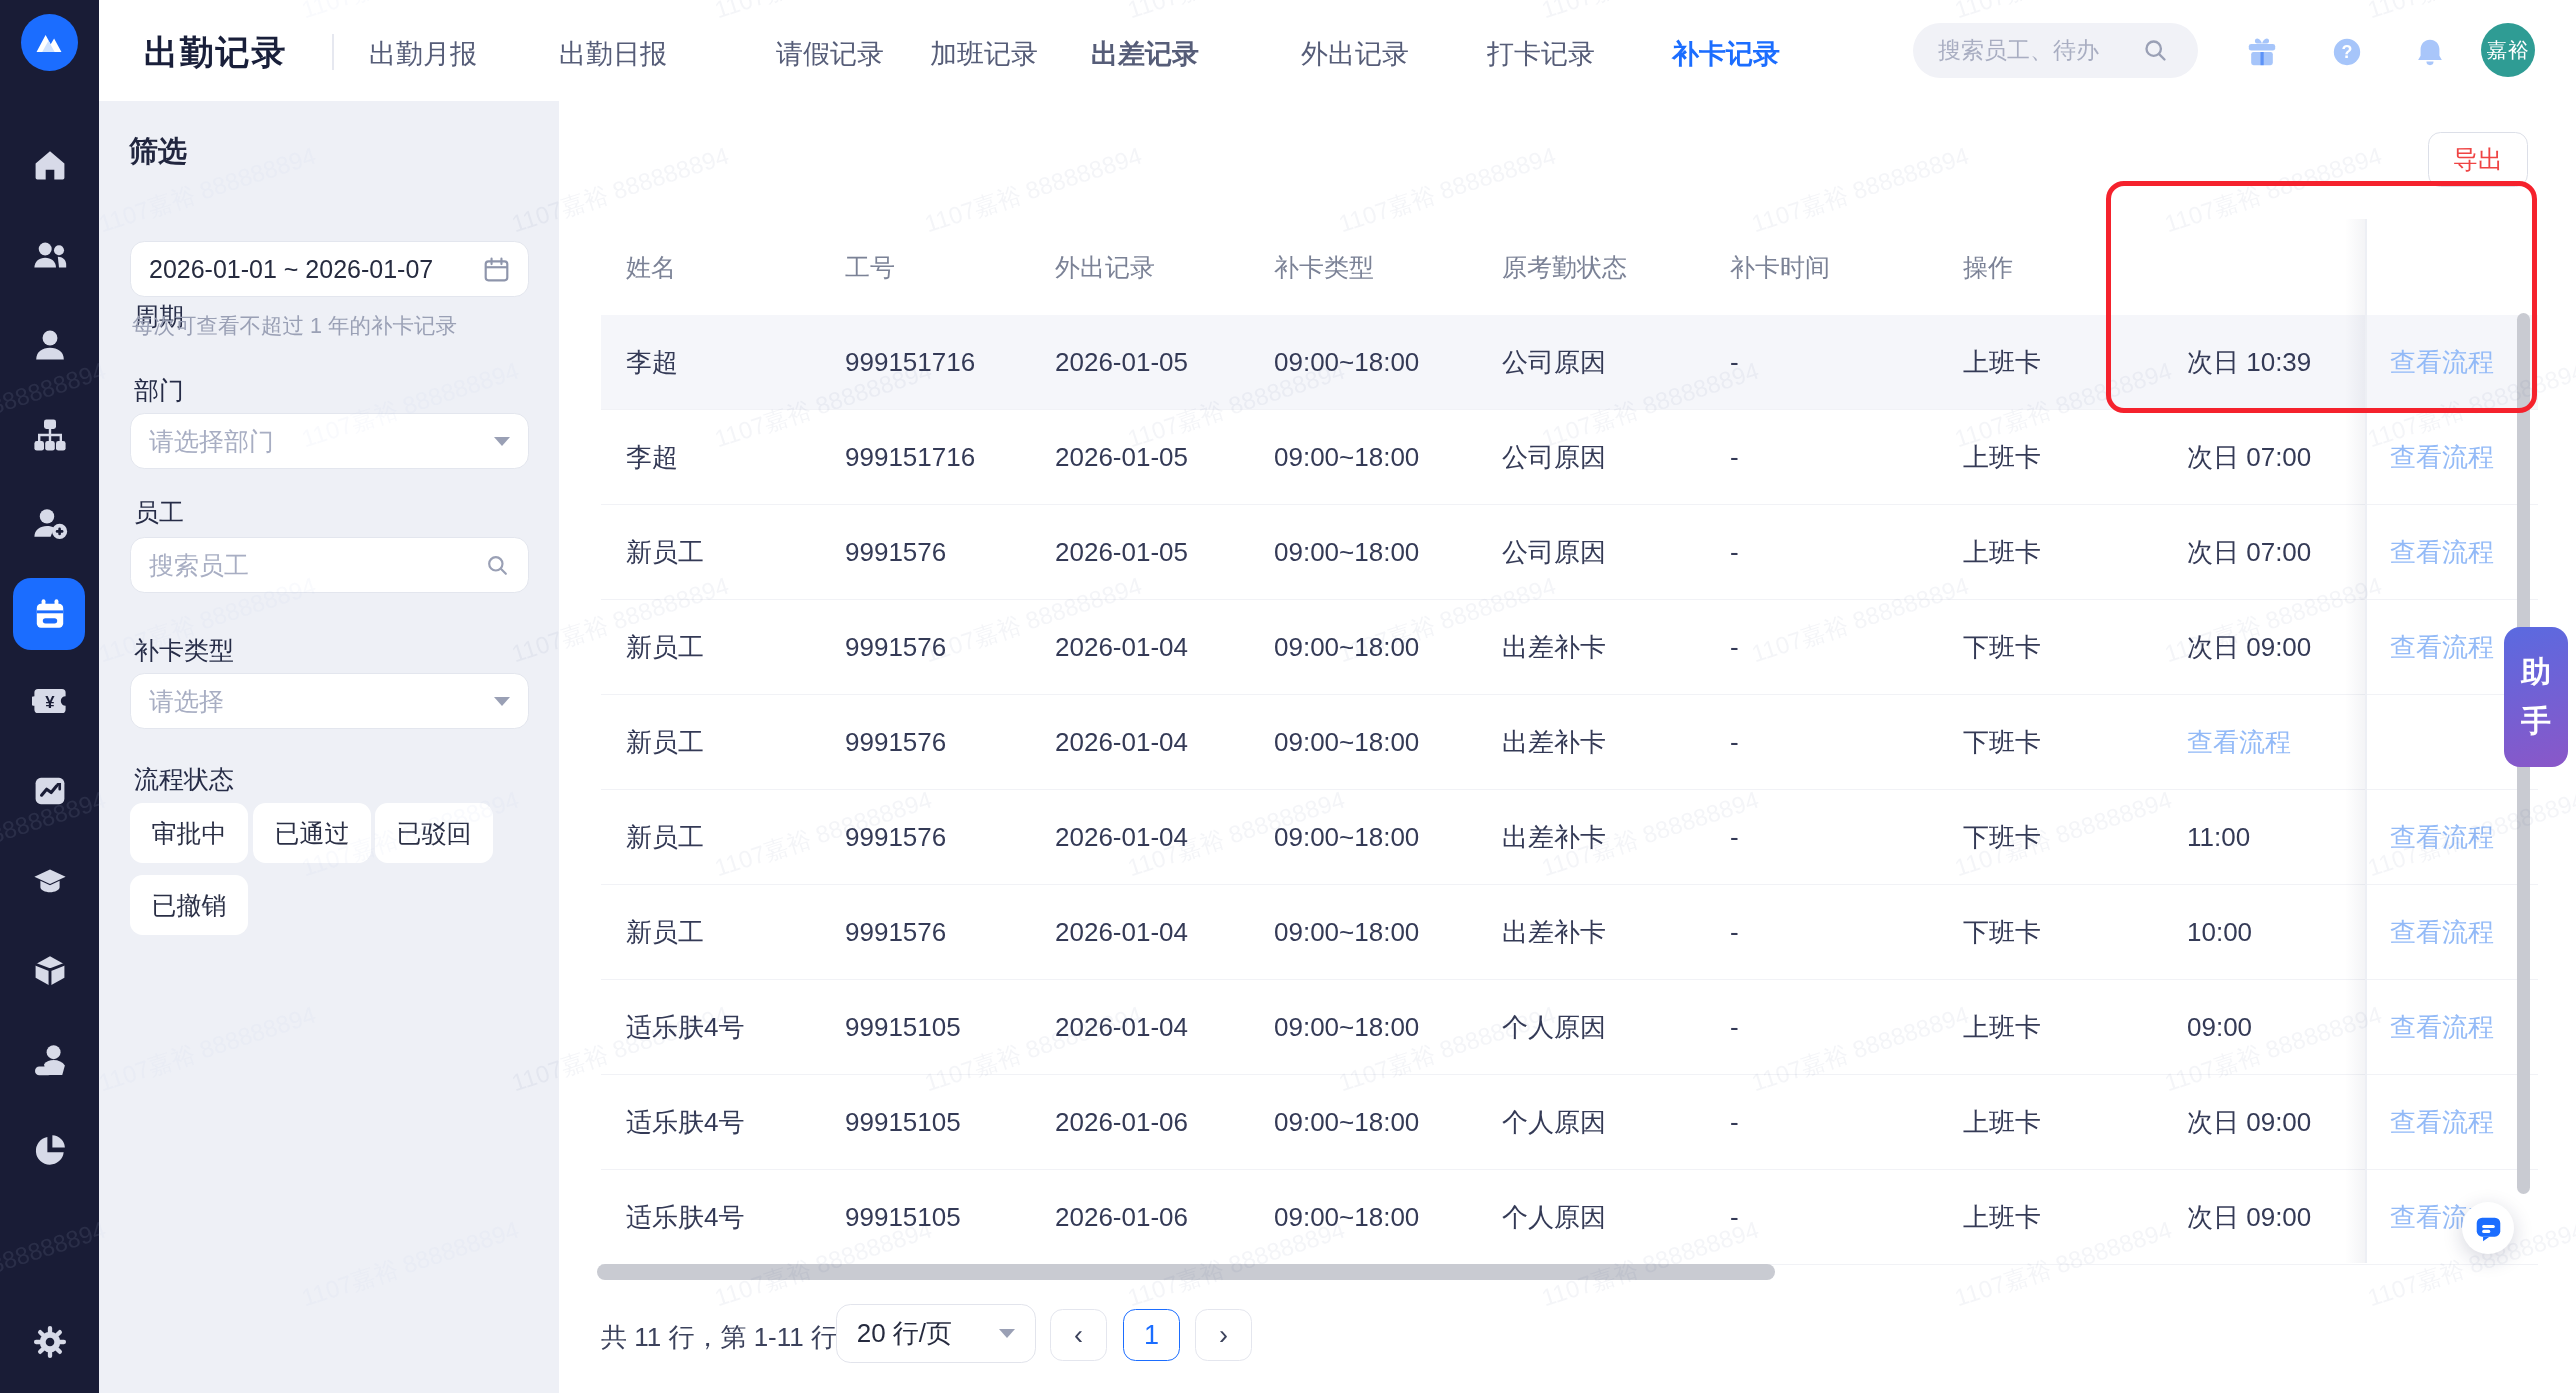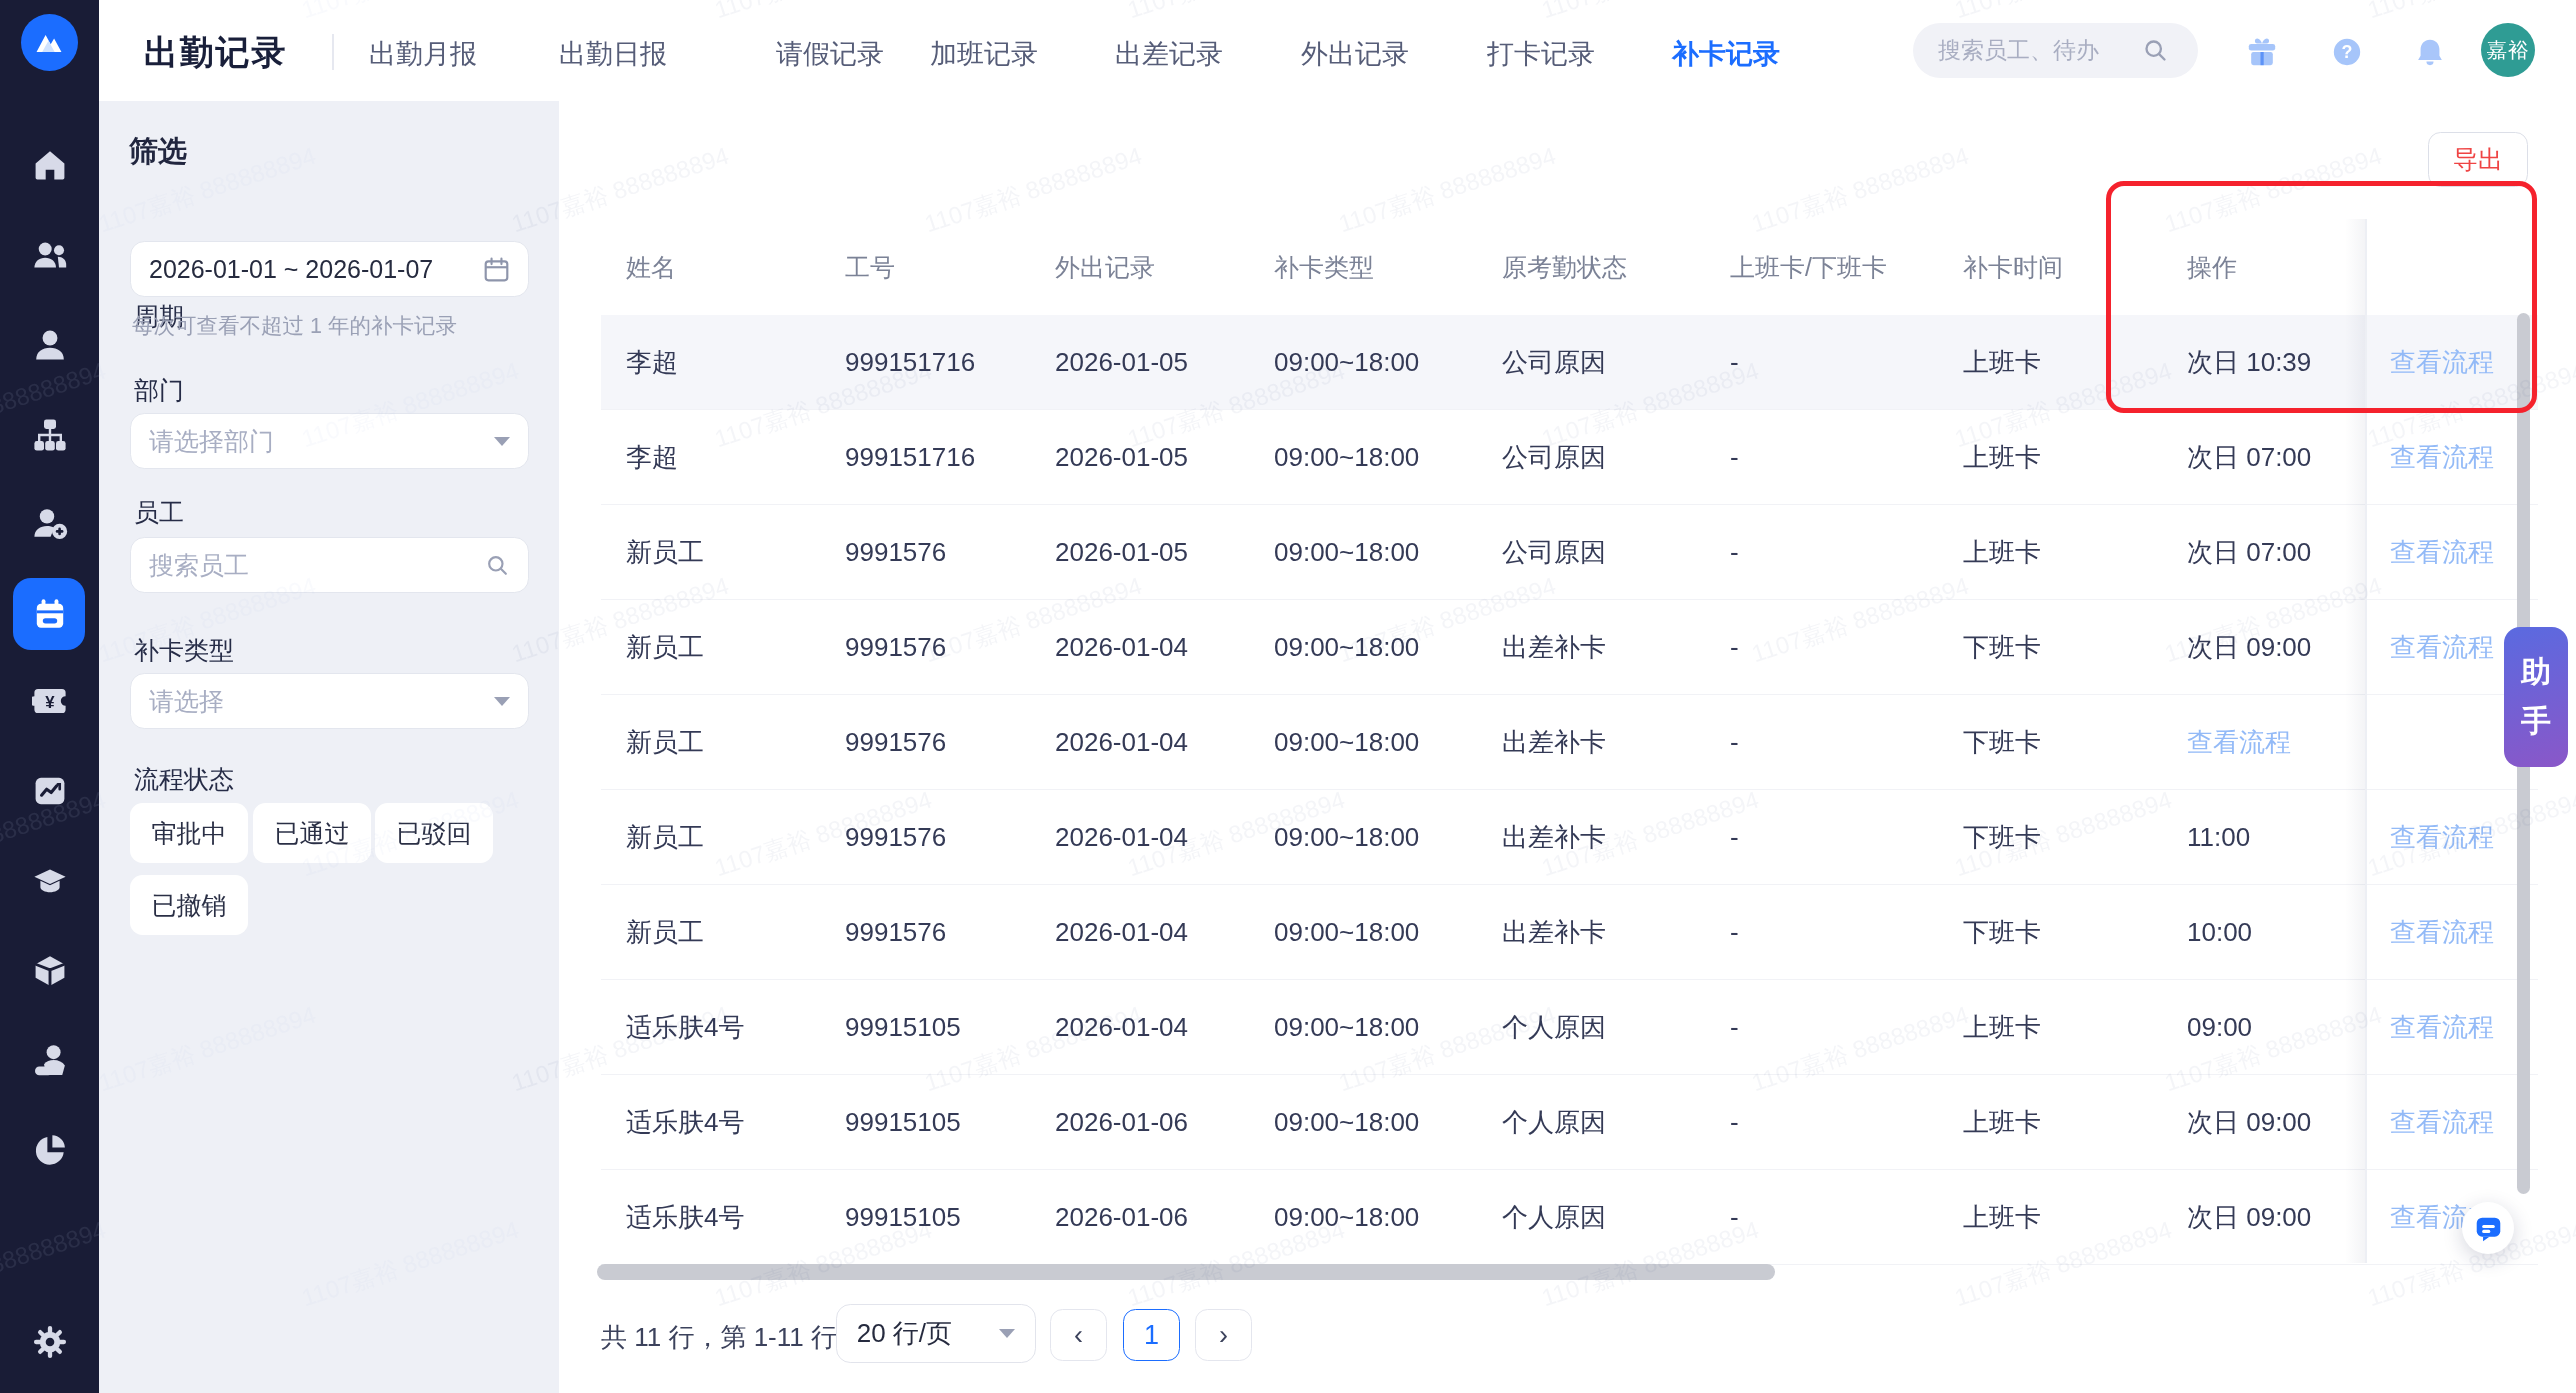--- a/index.html
+++ b/index.html
@@ -245,21 +245,21 @@
   </aside>
 
   <header class="topbar">
     <div class="page-title">出勤记录</div>
     <div class="title-divider"></div>
     <div id="tabs">
         <span class="tab" style="left: 270px;">出勤月报</span>
         <span class="tab" style="left: 460px;">出勤日报</span>
         <span class="tab" style="left: 643px; margin-left: 34px;">请假记录</span>
         <span class="tab" style="left: 831px;">加班记录</span>
-        <span class="tab" style="left: 1016px;">出差记录</span>
+        <span class="tab" style="left: 992px; font-weight: bold;">出差记录</span>
         <span class="tab" style="left: 1202px;">外出记录</span>
         <span class="tab" style="left: 1388px;">打卡记录</span>
         <span class="tab active" style="left: 1573px;">补卡记录</span>
       </div>
     <div class="search-pill">
       <input placeholder="搜索员工、待办" style="">
       <svg width="27" height="27" viewBox="0 0 30 30">
         <circle cx="13" cy="13" r="8" fill="none" stroke="#9aa0b5" stroke-width="2.6"></circle>
         <line x1="19" y1="19" x2="25" y2="25" stroke="#9aa0b5" stroke-width="2.6" stroke-linecap="round"></line>
       </svg>
@@ -334,21 +334,20 @@
 
   <button class="export-btn">导出</button>
 
   <div class="table">
     <div class="thead" id="thead">
         <div>姓名</div>
         <div>工号</div>
         <div>外出记录</div>
         <div>补卡类型</div>
         <div>原考勤状态</div>
-        <div>上班卡/下班卡</div>
         <div>补卡时间</div>
         <div>操作</div>
       </div>
     <div id="tbody">
         <div class="trow hover">
           <div>李超</div>
           <div>999151716</div>
           <div>2026-01-05</div>
           <div>09:00~18:00</div>
           <div>公司原因</div>

